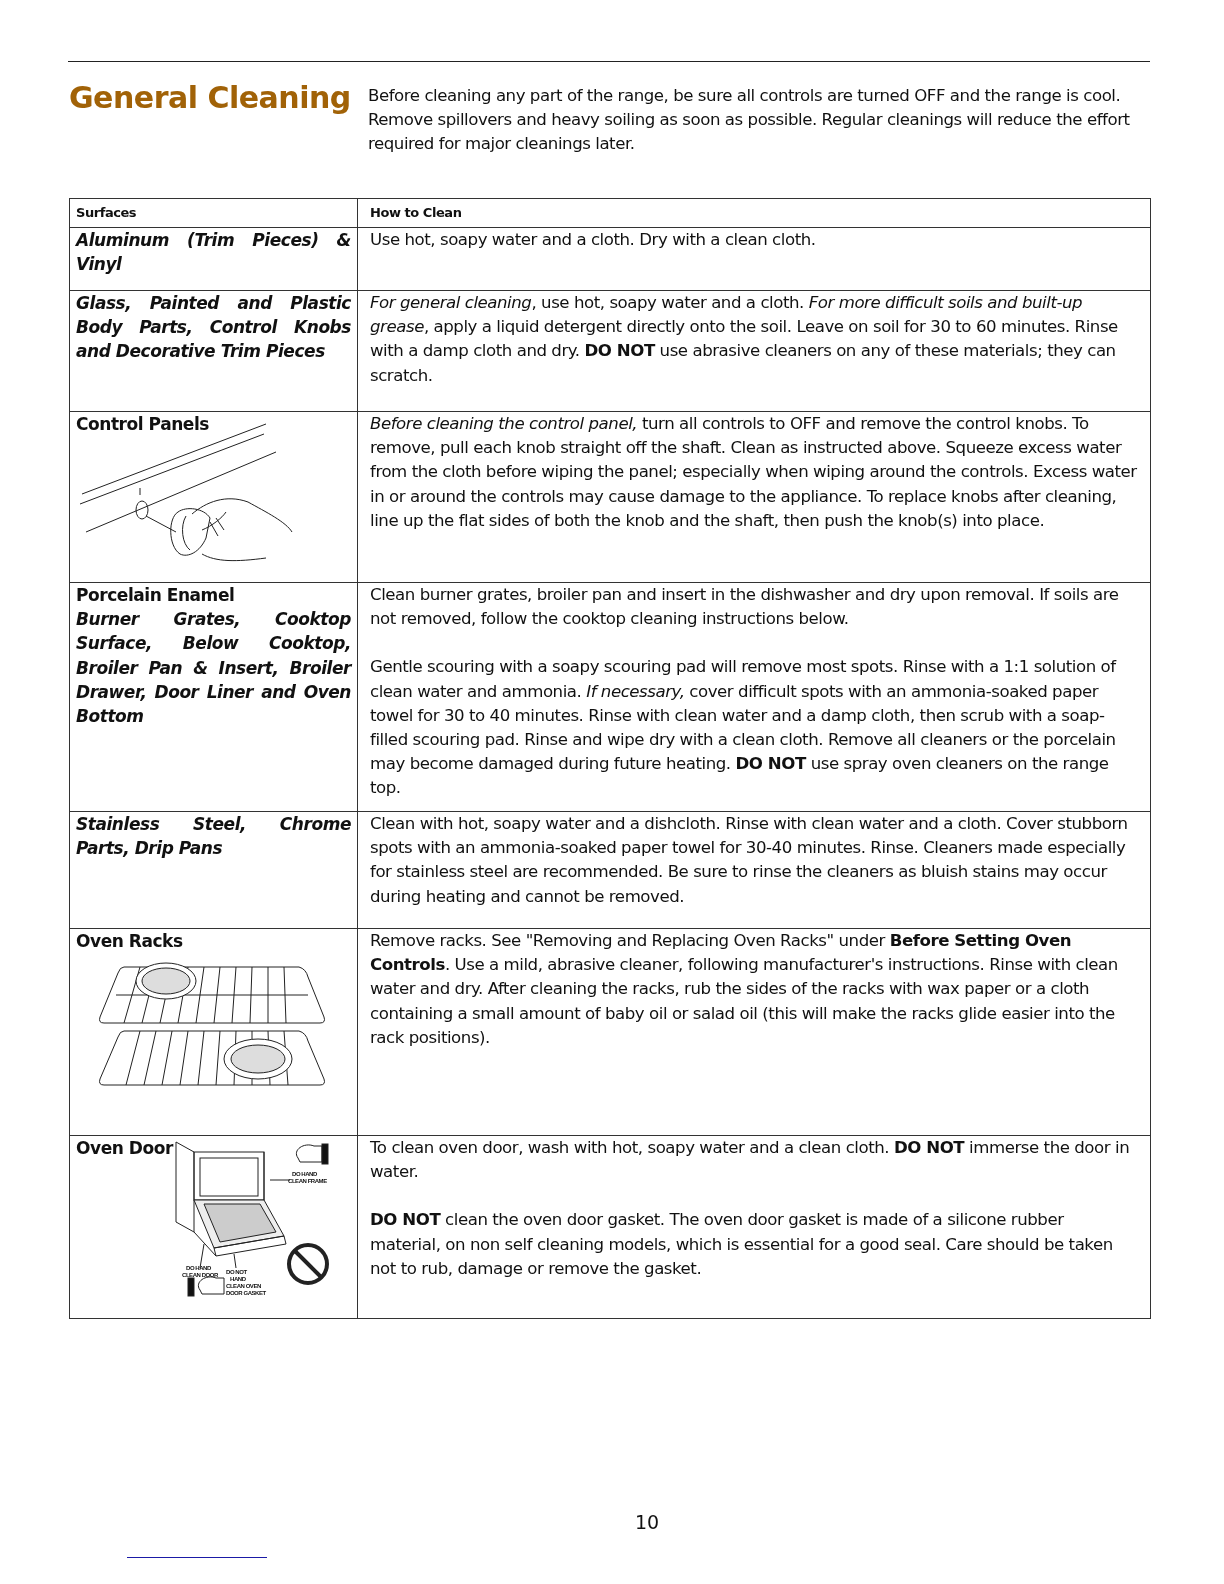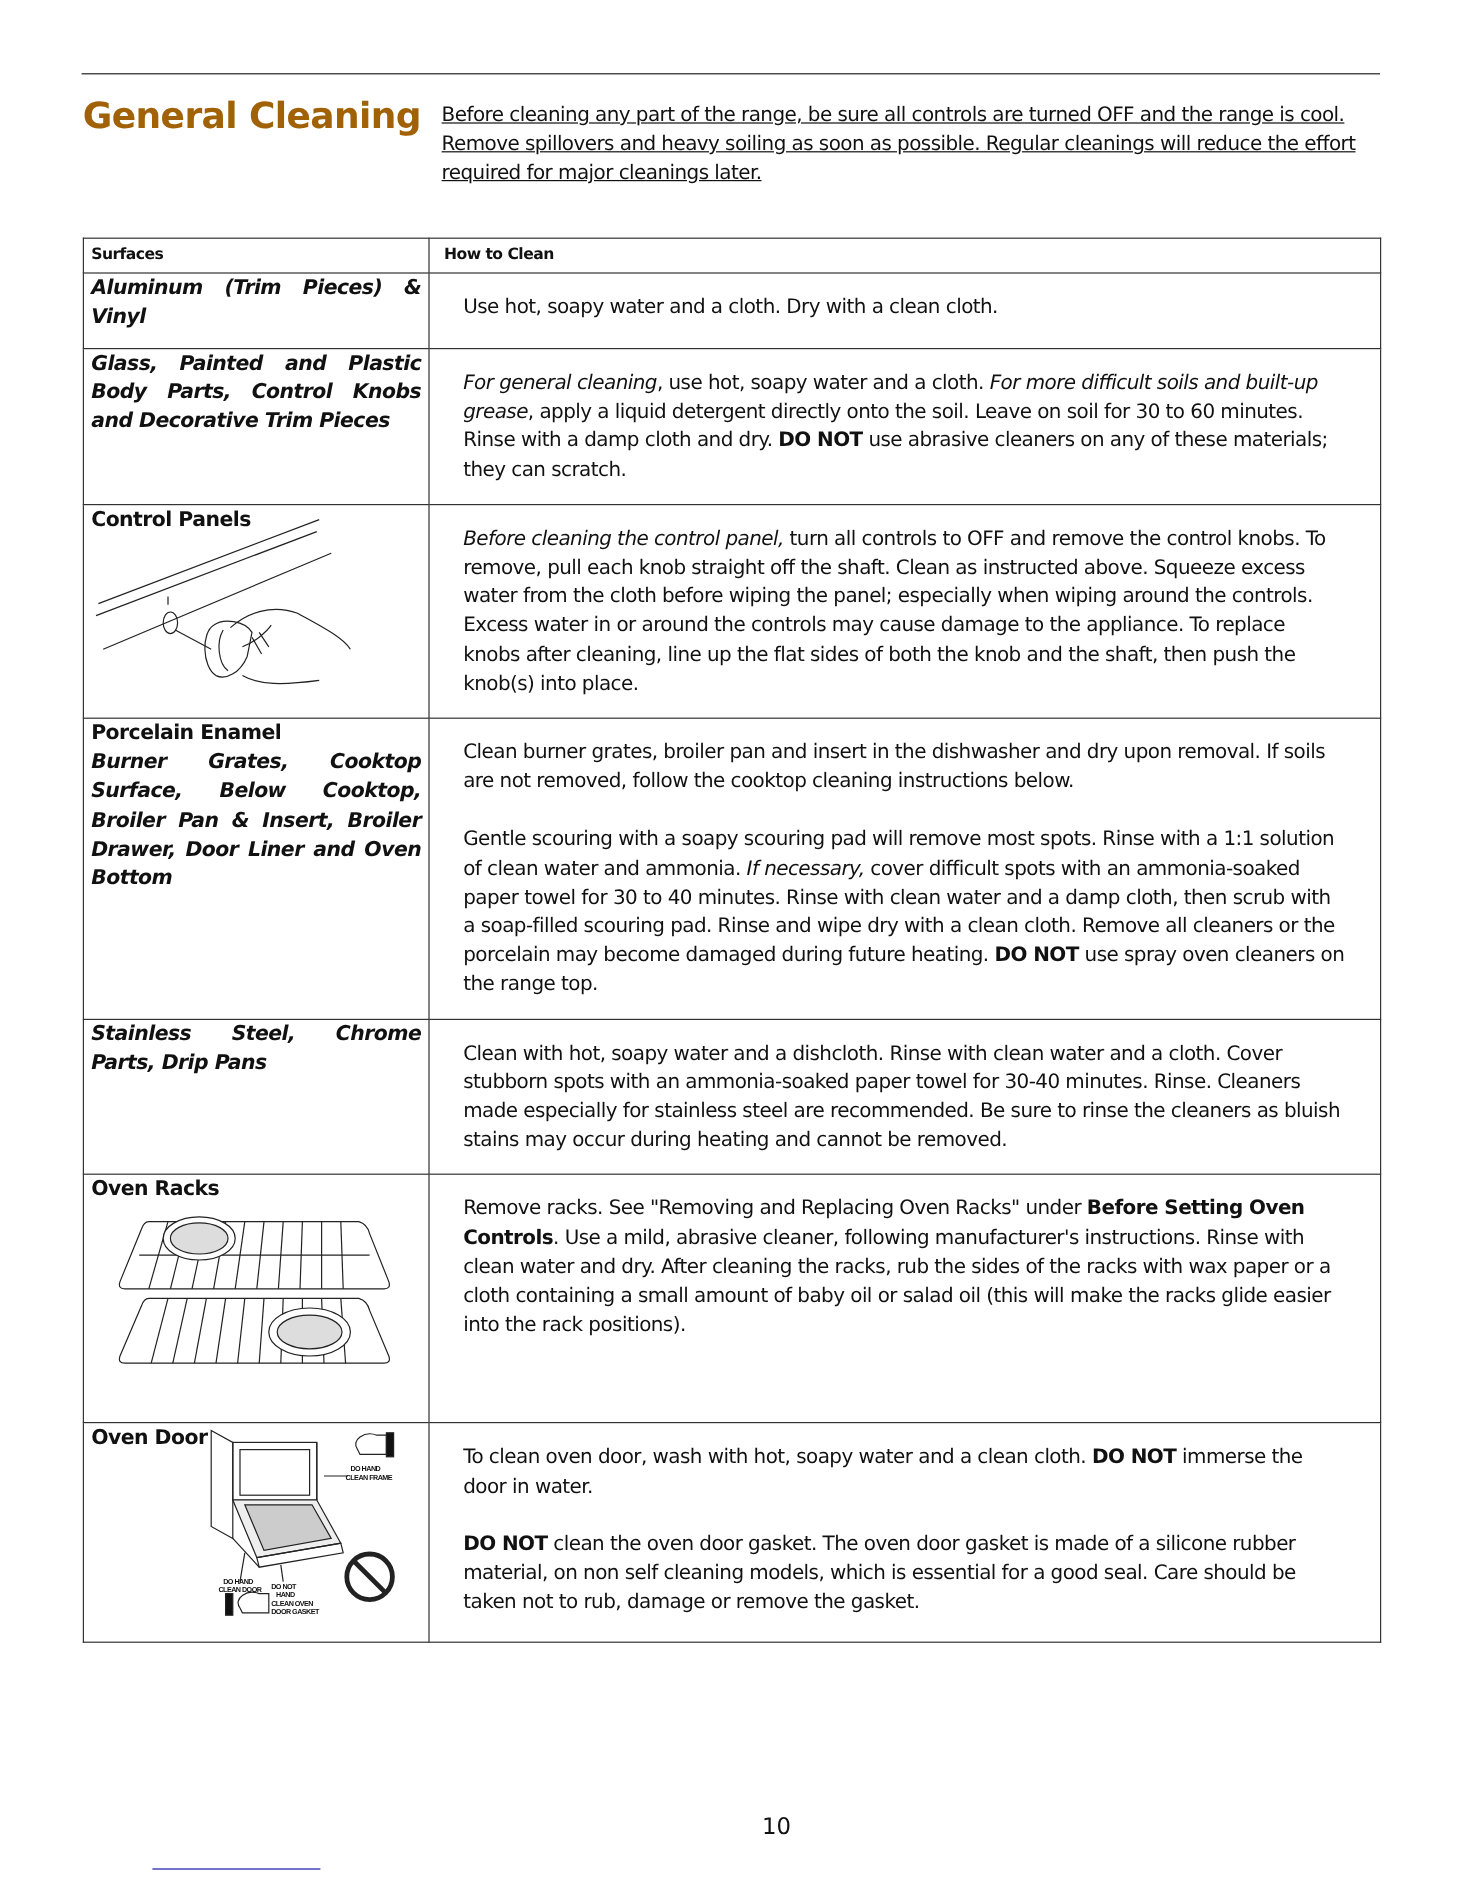--- a/index.html
+++ b/index.html
@@ -8,35 +8,35 @@
     font-family: "DejaVu Sans", sans-serif; color: #111;
   }
   .top-rule { position: absolute; left: 68px; top: 61px; width: 1082px; height: 0; border-top: 1.5px solid #222; }
   .section-title {
     position: absolute; left: 69px; top: 80px; margin: 0;
     font-size: 30px; font-weight: bold; letter-spacing: -0.5px; color: #a16207;
     font-family: "DejaVu Sans", sans-serif;
   }
   .intro { position: absolute; left: 368px; top: 84px; width: 790px; }
   .intro h2 { margin: 0 0 4px 0; font-size: 20.5px; font-weight: bold; letter-spacing: -0.3px; }
-  .intro p { margin: 0; font-size: 16.6px; line-height: 24px; letter-spacing: -0.45px; text-decoration: underline; }
+  .intro p { margin: 0; font-size: 16.6px; line-height: 24px; letter-spacing: -0.45px; }
 
   table.clean {
     position: absolute; left: 69px; top: 198px; width: 1081px;
     border-collapse: collapse; table-layout: fixed;
     font-size: 16.6px; line-height: 24.2px; letter-spacing: -0.45px;
   }
   table.clean td, table.clean th { border: 1px solid #333; vertical-align: top; padding: 0 6px; text-align: left; }
   table.clean col.c1 { width: 288px; }
   table.clean col.c2 { width: 793px; }
   th { font-weight: bold; font-size: 13px; height: 26px; padding-top: 2px !important; }
   td.surface { font-weight: bold; font-size: 17px; }
   td.surface .name { display: block; text-align: justify; font-style: italic; }
   td.howto { padding: 0 12px 0 12px !important; text-align: justify; }
-  .howto p { margin: 16px; }
+  .howto p { margin: 0; }
   .howto p + p { margin-top: 24px; }
   em { font-style: italic; }
   strong { font-weight: bold; }
   .row-alu td { height: 62px; padding-top: 1px; }
   .row-glass td { height: 120px; padding-top: 10px; }
   .row-panel td { height: 170px; padding-top: 8px; }
   .row-porc td { height: 228px; padding-top: 8px; }
   .row-steel td { height: 116px; padding-top: 8px; }
   .row-racks td { height: 206px; padding-top: 8px; }
   .row-door td { height: 182px; padding-top: 12px; }

